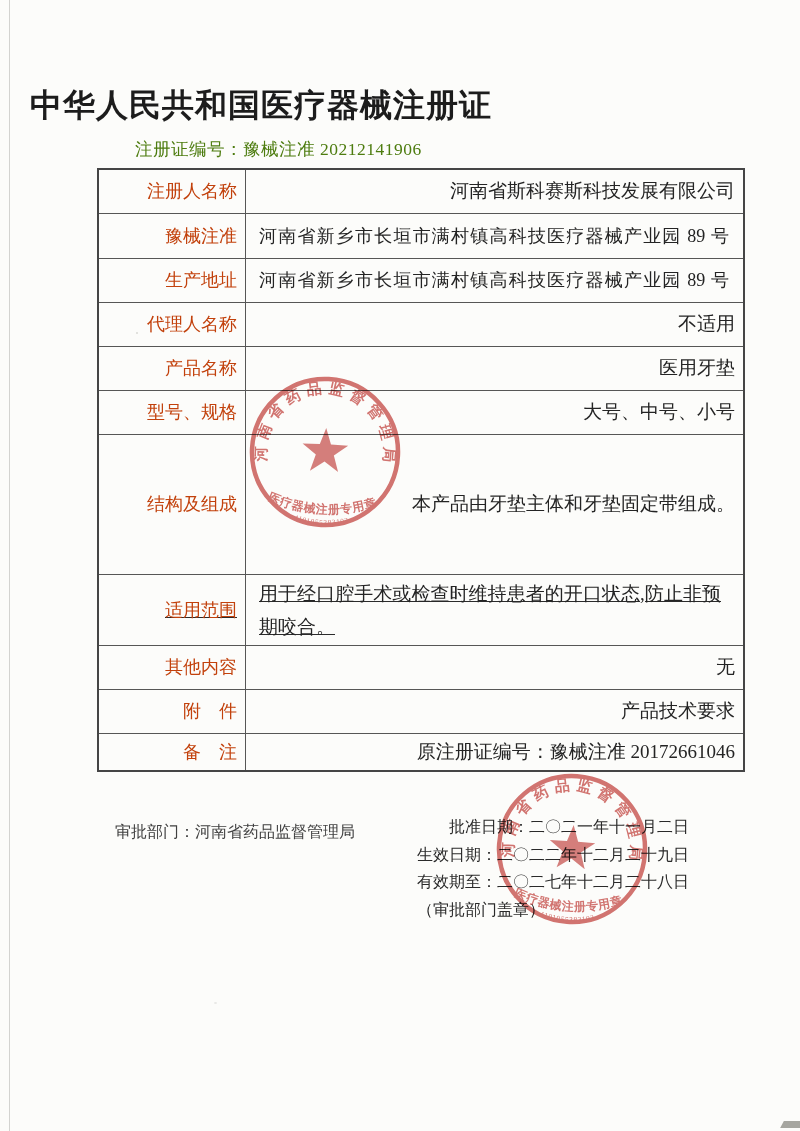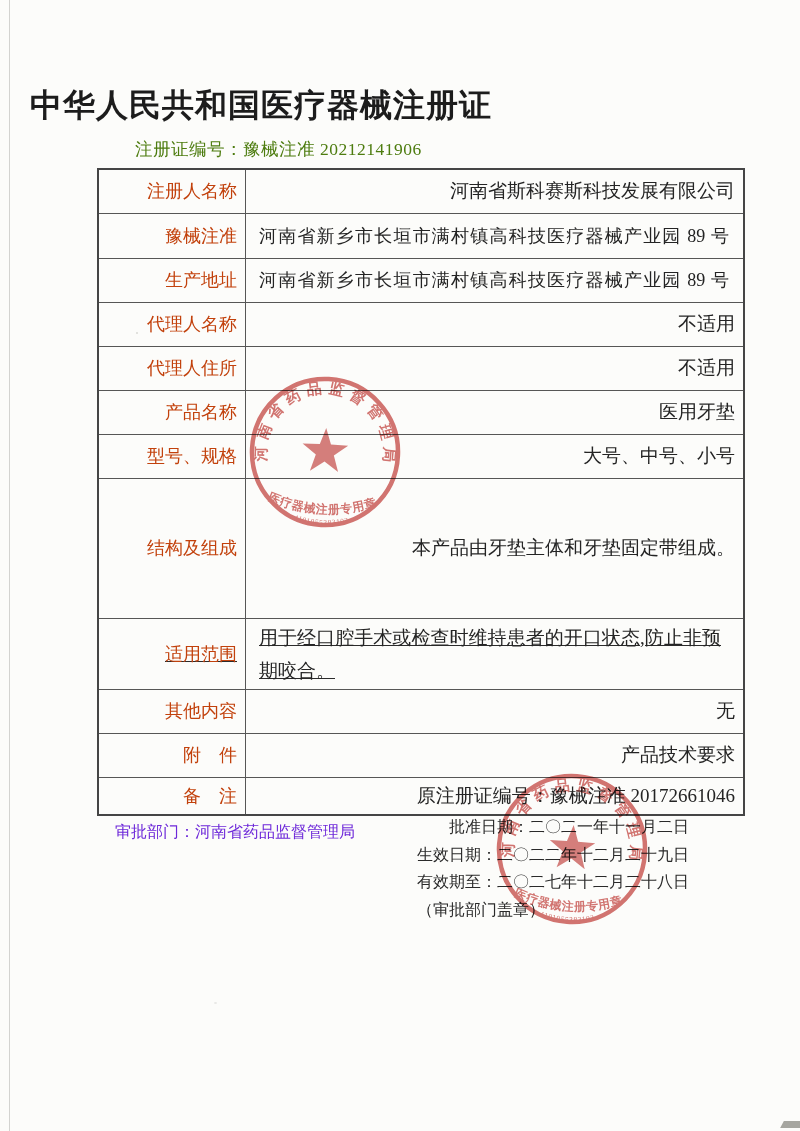--- a/index.html
+++ b/index.html
@@ -32,21 +32,21 @@
   td.value-cell{width:476px;font-size:19px;padding:0 8px 0 13px;text-align:right;color:#242424;}
   tr{height:44px;}
   tr.row-h45{height:45px;}
   tr.row-tall{height:140px;}
   tr.row-2line{height:71px;text-decoration:underline;}
   tr.row-short{height:38px;}
   td.stretch{font-size:18px;text-align:justify;text-align-last:justify;padding-right:14px;}
   td.twoline{line-height:33px;text-align:justify;padding-right:22px;}
 
   
-  .approval-dept{position:absolute;left:115px;top:822px;font-size:16px;color:#6d28d9;}
+  .approval-dept{position:absolute;left:115px;top:822px;font-size:16px;color:#404040;}
   .dates{position:absolute;right:111px;top:813px;text-align:right;
     font-size:16px;line-height:27.5px;color:#2a2a2a;}
   .dates .seal-note{text-align:left;}
 
   
   .stamp{position:absolute;mix-blend-mode:multiply;opacity:.8;}
   .stamp svg{display:block;font-family:"Liberation Serif", serif;}
   #stamp1{left:240px;top:367px;transform:rotate(3deg);}
   #stamp2{left:487px;top:764px;transform:rotate(4deg);}
 </style>
@@ -74,24 +74,20 @@
     <tr class="row-h45">
       <td class="label-cell">豫械注准</td>
       <td class="value-cell stretch">河南省新乡市长垣市满村镇高科技医疗器械产业园 89 号</td>
     </tr>
     <tr>
       <td class="label-cell">生产地址</td>
       <td class="value-cell stretch">河南省新乡市长垣市满村镇高科技医疗器械产业园 89 号</td>
     </tr>
     <tr>
       <td class="label-cell">代理人名称</td>
-      <td class="value-cell">不适用</td>
-    </tr>
-    <tr>
-      <td class="label-cell">代理人住所</td>
       <td class="value-cell">不适用</td>
     </tr>
     <tr>
       <td class="label-cell">产品名称</td>
       <td class="value-cell">医用牙垫</td>
     </tr>
     <tr>
       <td class="label-cell">型号、规格</td>
       <td class="value-cell">大号、中号、小号</td>
     </tr>

